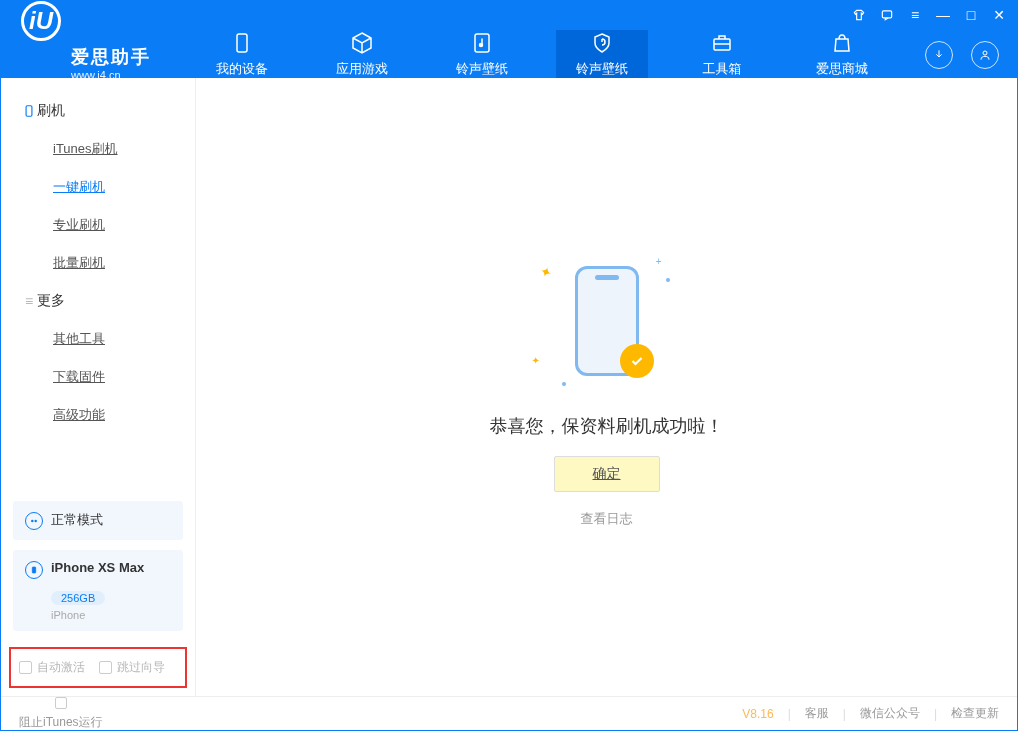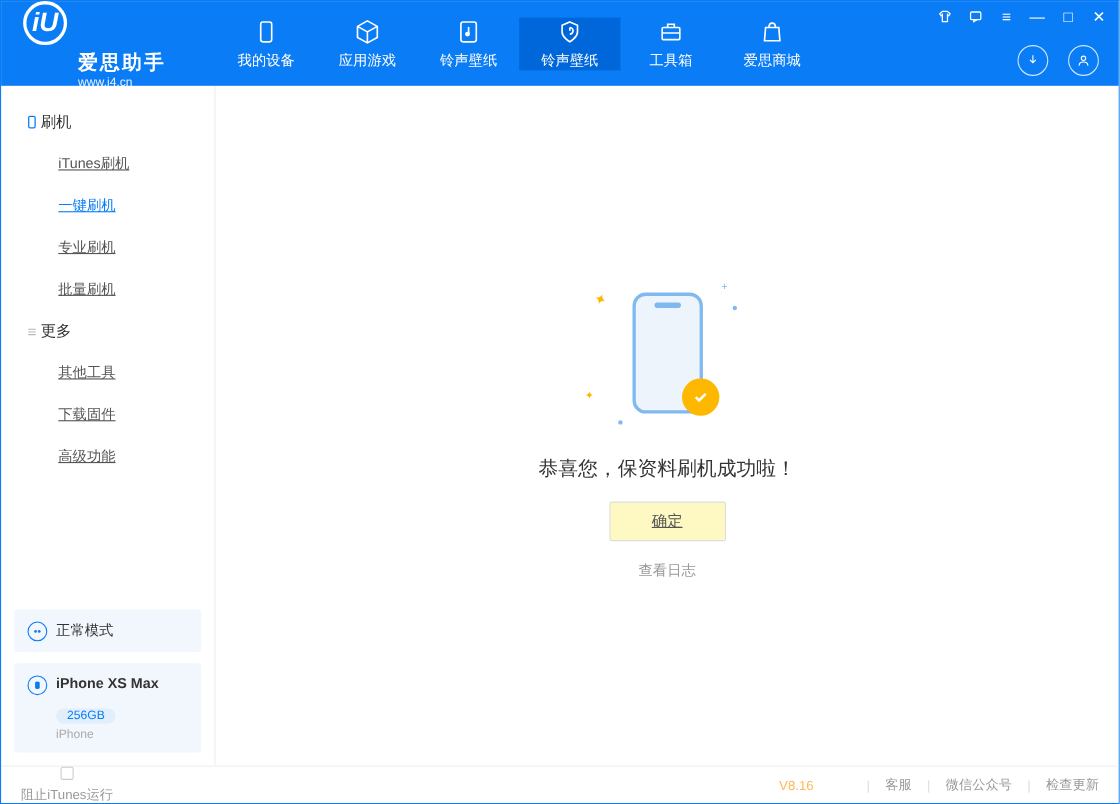--- a/index.html
+++ b/index.html
@@ -7,21 +7,21 @@
 .window { width: 1018px; height: 731px; border: 1px solid #0a7cf5; display: flex; flex-direction: column; background: #fff; }
 
 
 .header { height: 77px; background: #0a7cf5; display: flex; align-items: stretch; color: #fff; position: relative; }
 .logo-area { display: flex; align-items: flex-start; padding: 0 20px 0 20px; width: 195px; }
 .logo-circle { width: 40px; height: 40px; border: 3px solid #fff; border-radius: 50%; display: flex; align-items: center; justify-content: center; font-size: 24px; font-weight: bold; font-style: italic; margin-right: 10px; }
 .logo-text { display: flex; flex-direction: column; margin-top: 44px; }
 .logo-title { font-size: 18px; font-weight: bold; letter-spacing: 2px; }
 .logo-sub { font-size: 11px; opacity: 0.9; }
 
-.tabs { display: flex; align-items: center; }
+.tabs { display: flex; align-items: flex-end; gap: 28px; }
 .tab { width: 92px; display: flex; flex-direction: column; align-items: center; justify-content: center; cursor: pointer; color: #fff; font-size: 13px; gap: 4px; }
 .tab.active { background: #0067da; }
 .tab-icon { width: 26px; height: 26px; display: flex; align-items: center; justify-content: center; }
 .tab-icon svg { width: 24px; height: 24px; fill: none; stroke: #fff; stroke-width: 1.5; }
 
 .win-controls-top { position: absolute; top: 6px; right: 10px; display: flex; gap: 12px; align-items: center; }
 .win-controls-top span { color: #fff; font-size: 14px; cursor: pointer; display: inline-flex; align-items: center; justify-content: center; width: 16px; height: 16px; }
 .win-controls-bottom { position: absolute; top: 40px; right: 18px; display: flex; gap: 18px; }
 .circ-btn { width: 28px; height: 28px; border: 1.5px solid rgba(255,255,255,0.8); border-radius: 50%; display: flex; align-items: center; justify-content: center; cursor: pointer; }
 .circ-btn svg { width: 16px; height: 16px; stroke: #fff; fill: none; stroke-width: 1.5; }
@@ -67,21 +67,21 @@
 
 .success-text { font-size: 18px; color: #333; }
 .ok-btn { border: 1px solid #ddd; background: #fef9c3; padding: 8px 38px; font-size: 14px; color: #555; cursor: pointer; border-radius: 2px; text-decoration: underline; }
 .log-link { color: #999; font-size: 13px; cursor: pointer; text-decoration: none; }
 
 
 .footer { height: 34px; border-top: 1px solid #eee; display: flex; align-items: center; padding: 0 18px; font-size: 12px; color: #999; }
 .footer .footer-chk { display: flex; align-items: center; gap: 5px; cursor: pointer; flex-direction: column; }
 .footer .footer-chk .box { width: 12px; height: 12px; border: 1px solid #ccc; border-radius: 2px; }
 .footer .spacer { flex: 1; }
-.footer .ver { color: #ffb955; margin-right: 34px; }
+.footer .ver { color: #ffb955; margin-right: 0; }
 .footer .flink { color: #999; cursor: pointer; }
 .footer .sep { color: #ddd; margin: 0 14px; }
 </style>
 </head>
 <body>
 
 <div class="window">
 
   <div class="header">
     <div class="logo-area">
@@ -228,20 +228,30 @@
               </svg>
             </span>
           <div class="dev-info">
             <div class="dname">iPhone XS Max</div>
             <span class="badge">256GB</span>
             <div class="dev-sub">iPhone</div>
           </div>
         </div>
       </div>
 
+      <div class="redbox">
+        <label class="chk">
+          <span class="box"></span>
+          <span>自动激活</span>
+        </label>
+        <label class="chk">
+          <span class="box"></span>
+          <span>跳过向导</span>
+        </label>
+      </div>
     </div>
 
     <div class="main">
       <div class="phone-illust">
         <span class="sp sp1">✦</span>
         <span class="sp sp2">✦</span>
         <span class="sp sp3">+</span>
         <span class="dot d1"></span>
         <span class="dot d2"></span>
         <div class="phone"></div>

